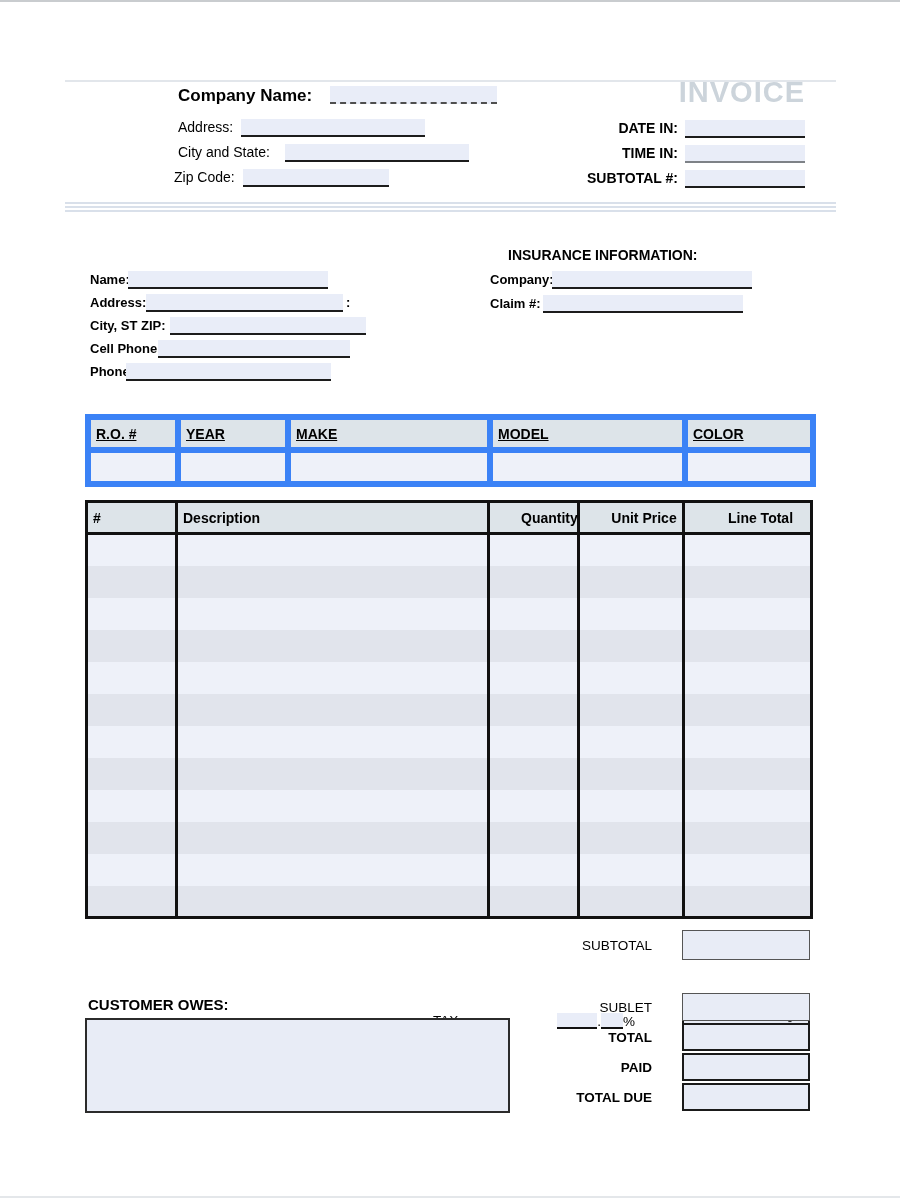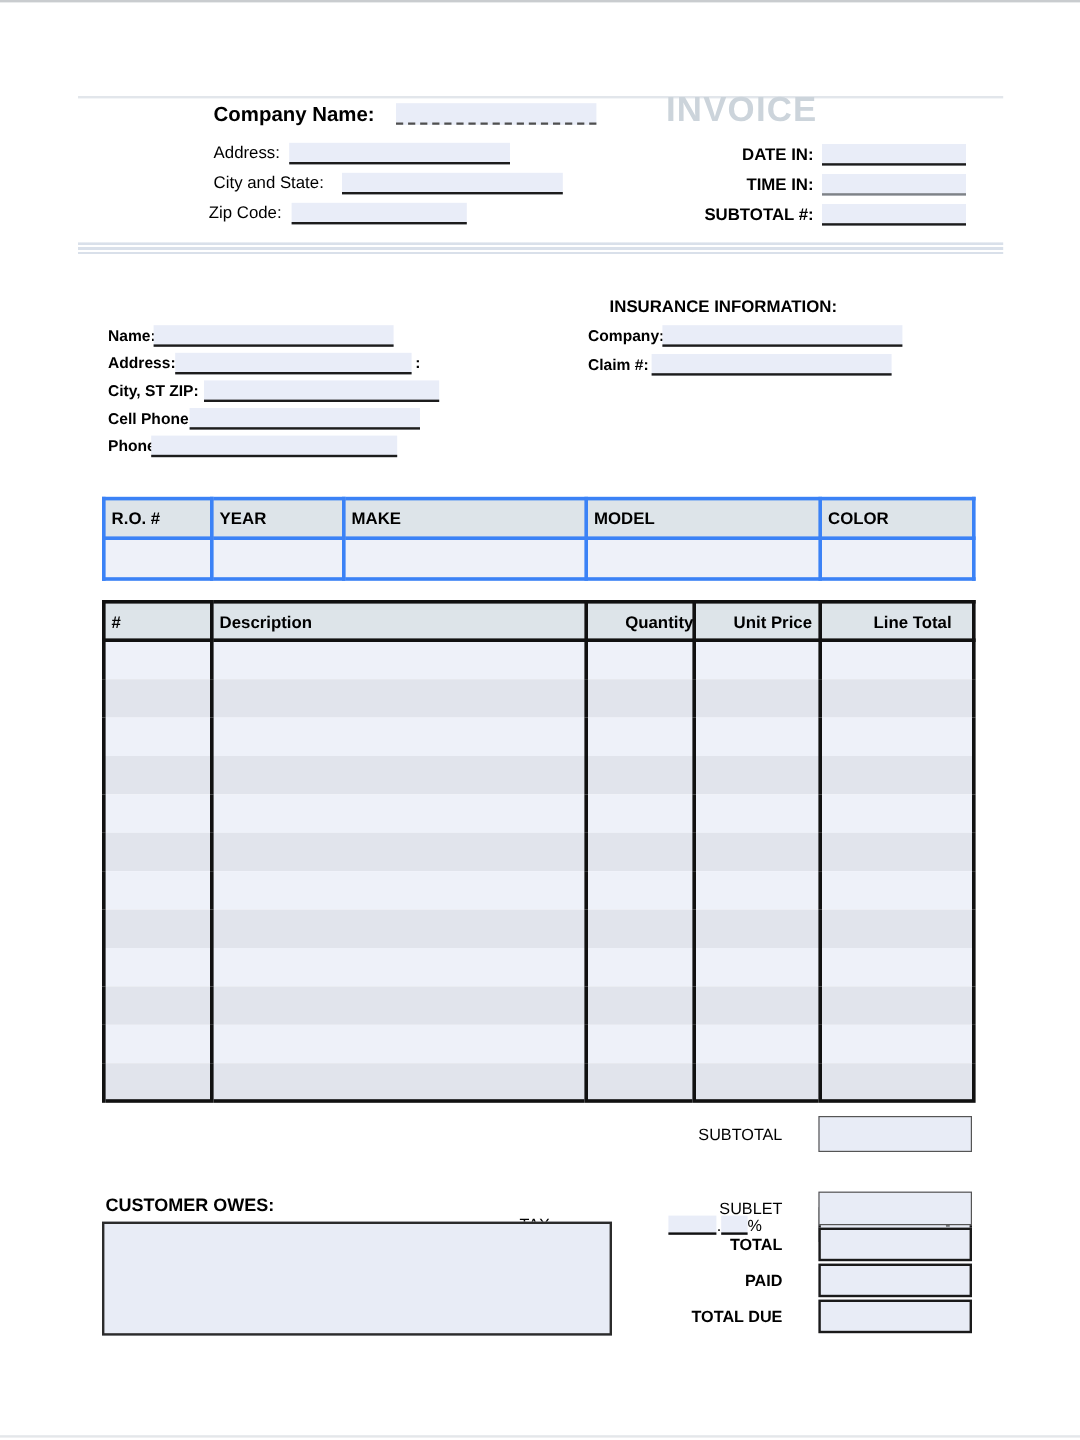--- a/index.html
+++ b/index.html
@@ -19,21 +19,21 @@
   
   .company-name-label { position: absolute; left: 178px; top: 86px; font-size: 17px; font-weight: bold; }
   .field {
     position: absolute; height: 18px;
     background: #e9edf8;
     border-bottom: 2px solid #1c1c1c;
   }
   .company-name-field { left: 330px; top: 86px; width: 167px; border-bottom: 2px dashed #4f4f4f; }
   .invoice-title {
     position: absolute; left: 555px; top: 76px; width: 250px;
-    text-align: left; font-size: 29px; font-weight: bold;
+    text-align: right; font-size: 29px; font-weight: bold;
     color: #ccd4db; letter-spacing: 1px;
   }
   .hlabel { position: absolute; font-size: 14px; }
   .addr-label { left: 178px; top: 119px; }
   .city-label { left: 178px; top: 144px; }
   .zip-label  { left: 174px; top: 169px; }
   .addr-field { left: 241px; top: 119px; width: 184px; }
   .city-field { left: 285px; top: 144px; width: 184px; }
   .zip-field  { left: 243px; top: 169px; width: 146px; }
 
@@ -65,21 +65,21 @@
   .cust-cell-field  { left: 158px; top: 340px; width: 192px; }
   .cust-phone-field { left: 126px; top: 363px; width: 205px; }
   .ins-company-label { left: 490px; top: 272px; }
   .ins-claim-label   { left: 490px; top: 296px; }
   .ins-company-field { left: 552px; top: 271px; width: 200px; }
   .ins-claim-field   { left: 543px; top: 295px; width: 200px; }
 
   
   table { border-collapse: collapse; table-layout: fixed; }
   .vehicle-table { position: absolute; left: 85px; top: 414px; width: 725px; }
-  .vehicle-table th, .vehicle-table td { border: 3px solid #3b82f6; }
+  .vehicle-table th, .vehicle-table td { border: 6px solid #3b82f6; text-decoration: underline; }
   .vehicle-table th {
     background: #dde4e9; height: 33px; font-size: 14px; font-weight: bold;
     padding: 0 5px; text-align: left;
   }
   .vehicle-table th.center { }
   .vehicle-table td { height: 34px; background: #eef1f9; }
 
   .items-table { position: absolute; left: 85px; top: 500px; width: 725px; border: 3px solid #111; }
   .items-table th { border: 3px solid #111; background: #dde4e9; height: 32px; font-size: 14px; font-weight: bold; padding: 0 5px; text-align: left; }
   .items-table th.center { text-align: center; padding-left: 31px; }

